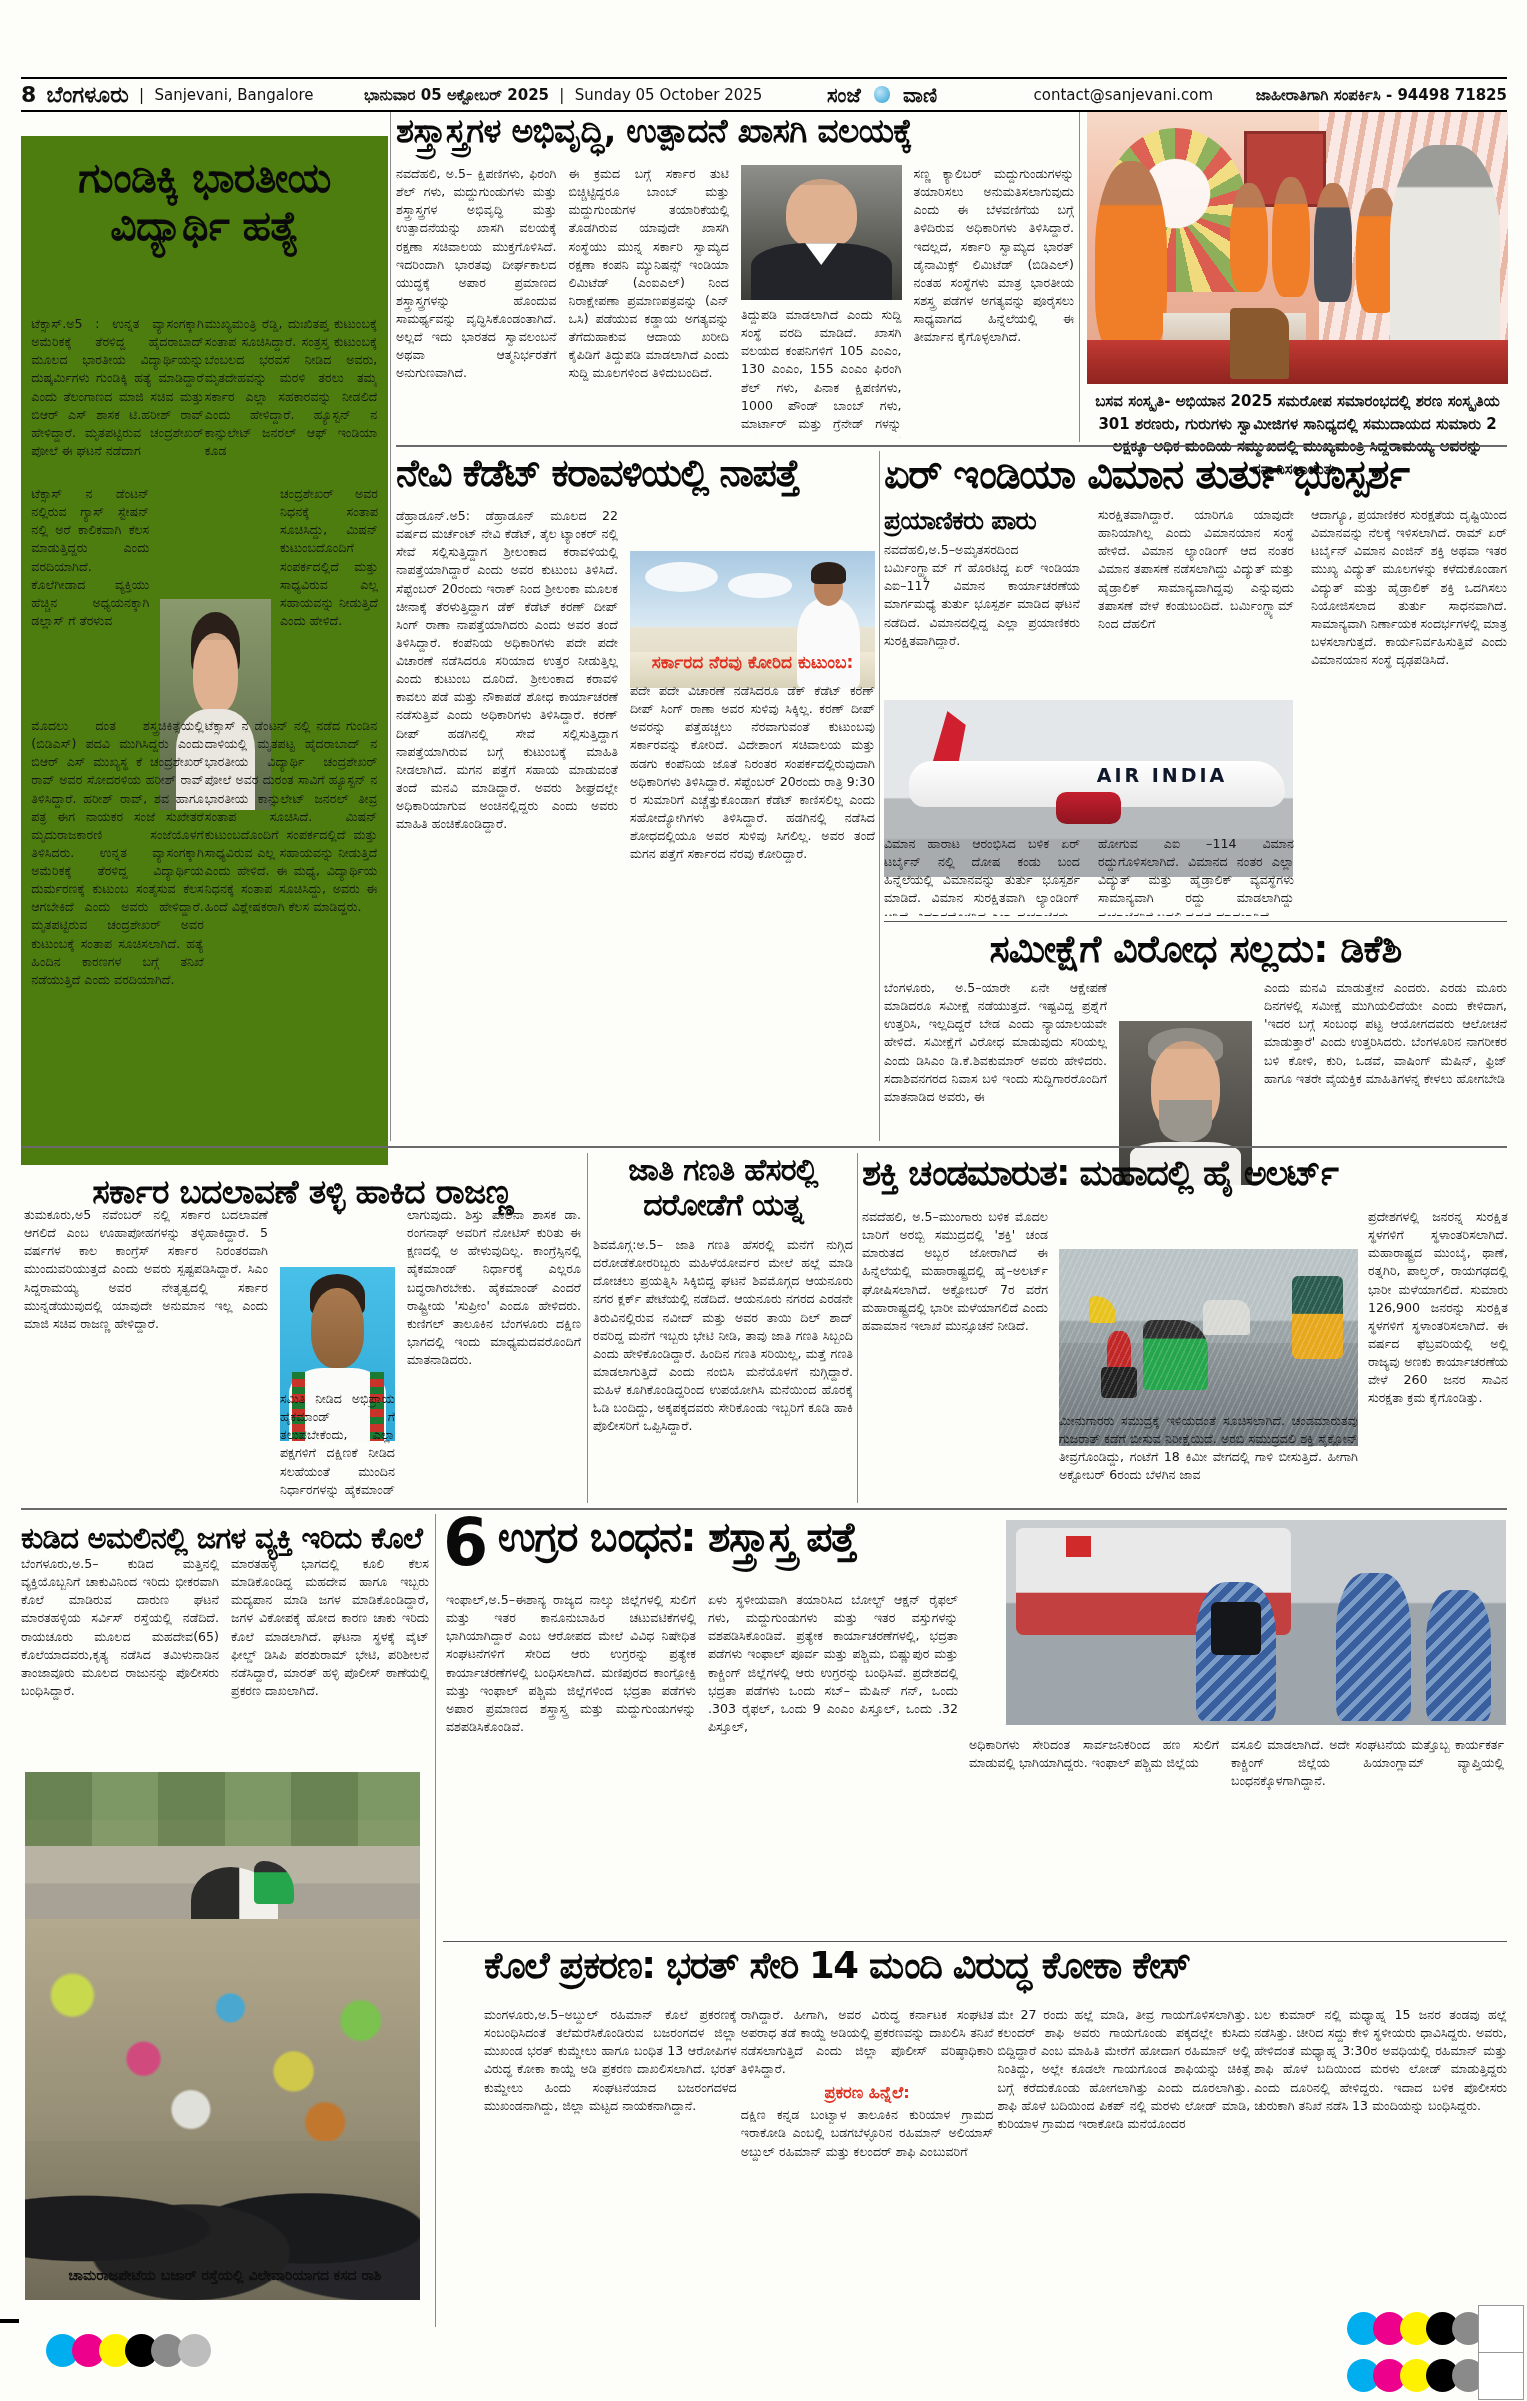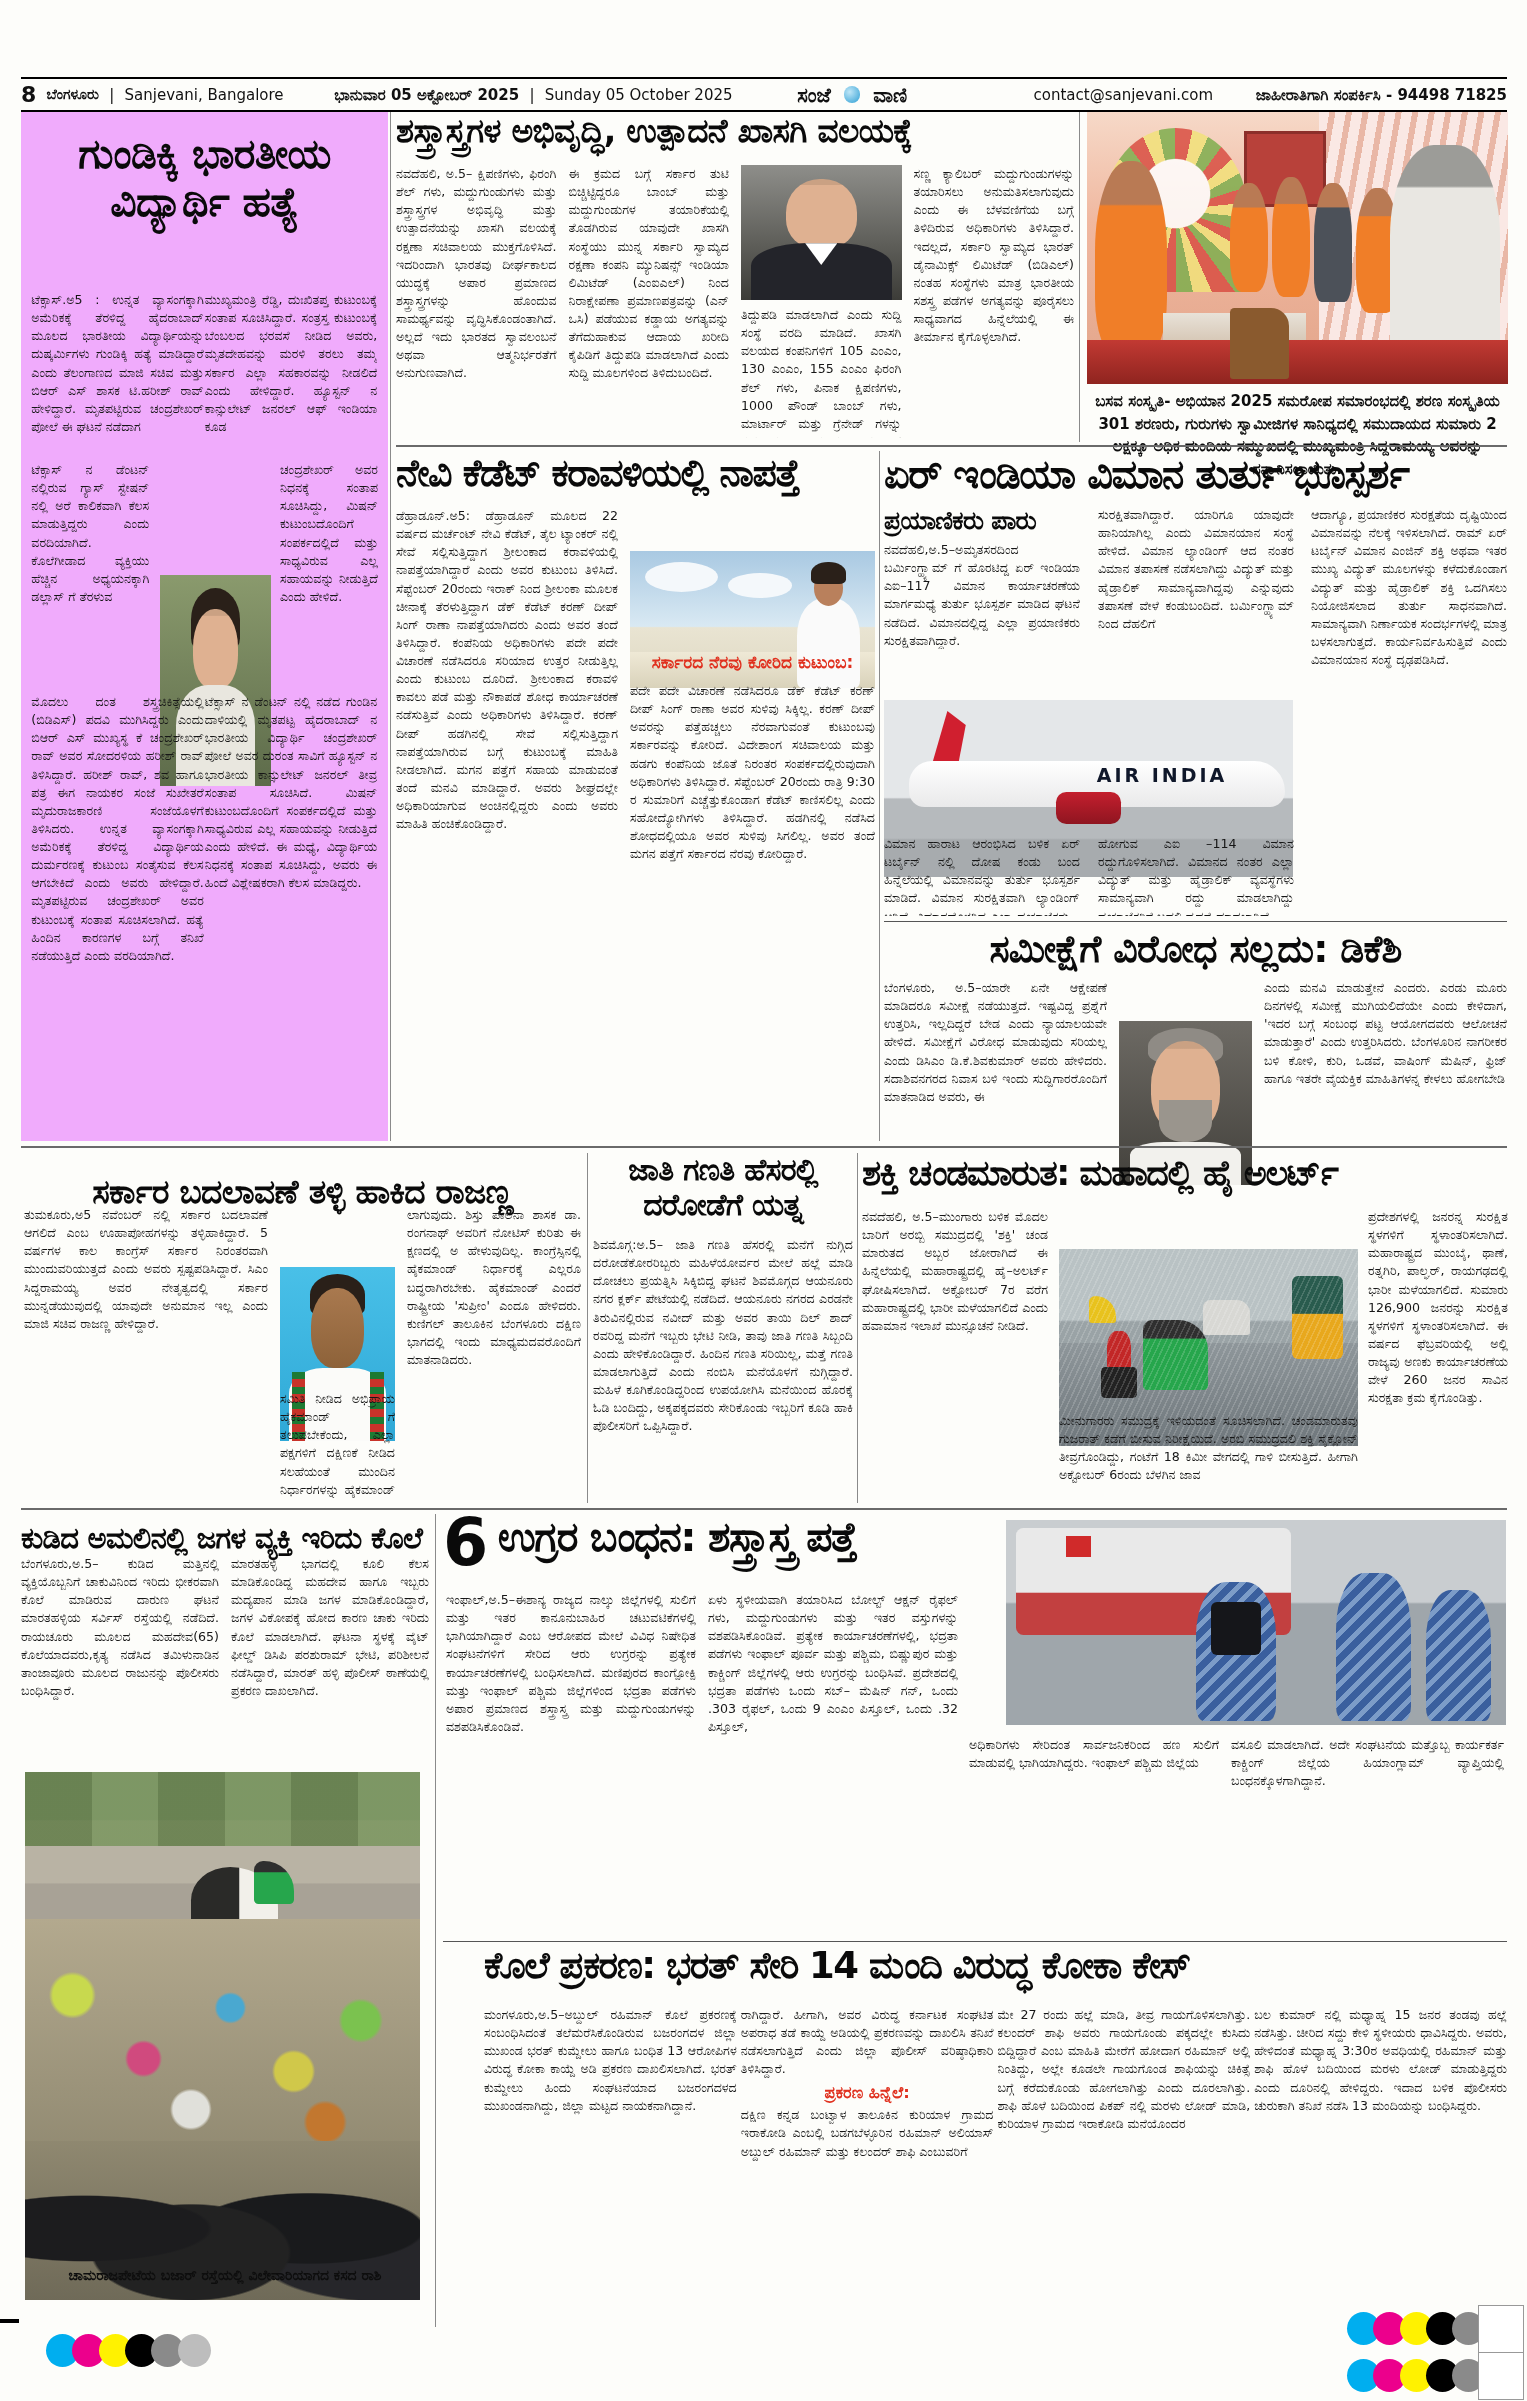--- a/index.html
+++ b/index.html
@@ -19,21 +19,21 @@
   .cols>div{flex:1;overflow:hidden;}
   .vrule{width:0;border-left:0.7px solid #8a8a8a;}
   .hrule{height:0;border-top:2.2px solid #6a6a6a;}
   .hruleThin{height:0;border-top:0.7px solid #555;}
   .photo{position:relative;overflow:hidden;background:#cfcfcb;}
   .caption{font-weight:bold;font-size:15px;line-height:1.5;text-align:center;color:#0d0d0d;overflow:hidden;}
   .red{color:#e0301e;font-weight:bold;text-align:center;}
   .dot{width:33px;height:33px;border-radius:50%;display:inline-block;margin-right:-6.7px;}
   .dotrow{white-space:nowrap;}
   .shape{position:absolute;}
-  .blueart{background:#f0abfc;}
+  .blueart{background:#4d7c0f;margin-top:24px;}
   
   .ev-bg{inset:0;background:linear-gradient(180deg,#f6d9c8 0%,#f0b8a0 40%,#e2a489 100%);}
   .ev-curtain{left:55%;top:0;width:45%;height:100%;background:repeating-linear-gradient(100deg,#fae8e4 0 10.3px,#e9b7a6 10.3px 16.3px);}
   .ev-arch{left:4%;top:6%;width:34%;height:60%;border-radius:50% 50% 0 0;
      background:radial-gradient(circle at 50% 40%,#fff 0 28%,transparent 29%),
      repeating-conic-gradient(#d94f43 0 12deg,#f2e27a 12deg 24deg,#7fae4e 24deg 36deg);opacity:.85;}
   .ev-screen{left:38%;top:8%;width:18%;height:26%;background:#b8413a;box-shadow:0 0 0 3px #8c2f2a;}
   .monk{border-radius:46% 46% 30% 30%;background:linear-gradient(180deg,#b97a54 0 22%,#f07e28 23% 100%);}
   .ev-carpet{left:0;bottom:0;width:100%;height:16%;background:linear-gradient(180deg,#c23a33,#8f241f);}
   .ev-table{left:18%;bottom:10%;width:34%;height:16%;background:linear-gradient(180deg,#e8e2d8,#cdb9a4);}
@@ -102,21 +102,21 @@
   .vest{background:#15161a;border-radius:6px;}
   .redcross{background:#d02a2a;}
 </style>
 </head>
 <body>
 
 <div id="page">
 
   <div class="abs hdr" style="left:21px;top:77px;width:1486px;height:31px;">
     <span class="pgno">8</span>
-    <span class="b" style="font-size:14px;">ಬೆಂಗಳೂರು</span>
+    <span class="b" style="font-size:22px;">ಬೆಂಗಳೂರು</span>
     <span>|</span>
     <span>Sanjevani, Bangalore</span>
     <span style="width:30px;"></span>
     <span class="b">ಭಾನುವಾರ 05 ಅಕ್ಟೋಬರ್ 2025</span>
     <span>|</span>
     <span>Sunday 05 October 2025</span>
     <span style="flex:0 0 44px;"></span>
     <span class="logo">
       <span>ಸಂಜೆ</span>
       <span class="globe"></span>

